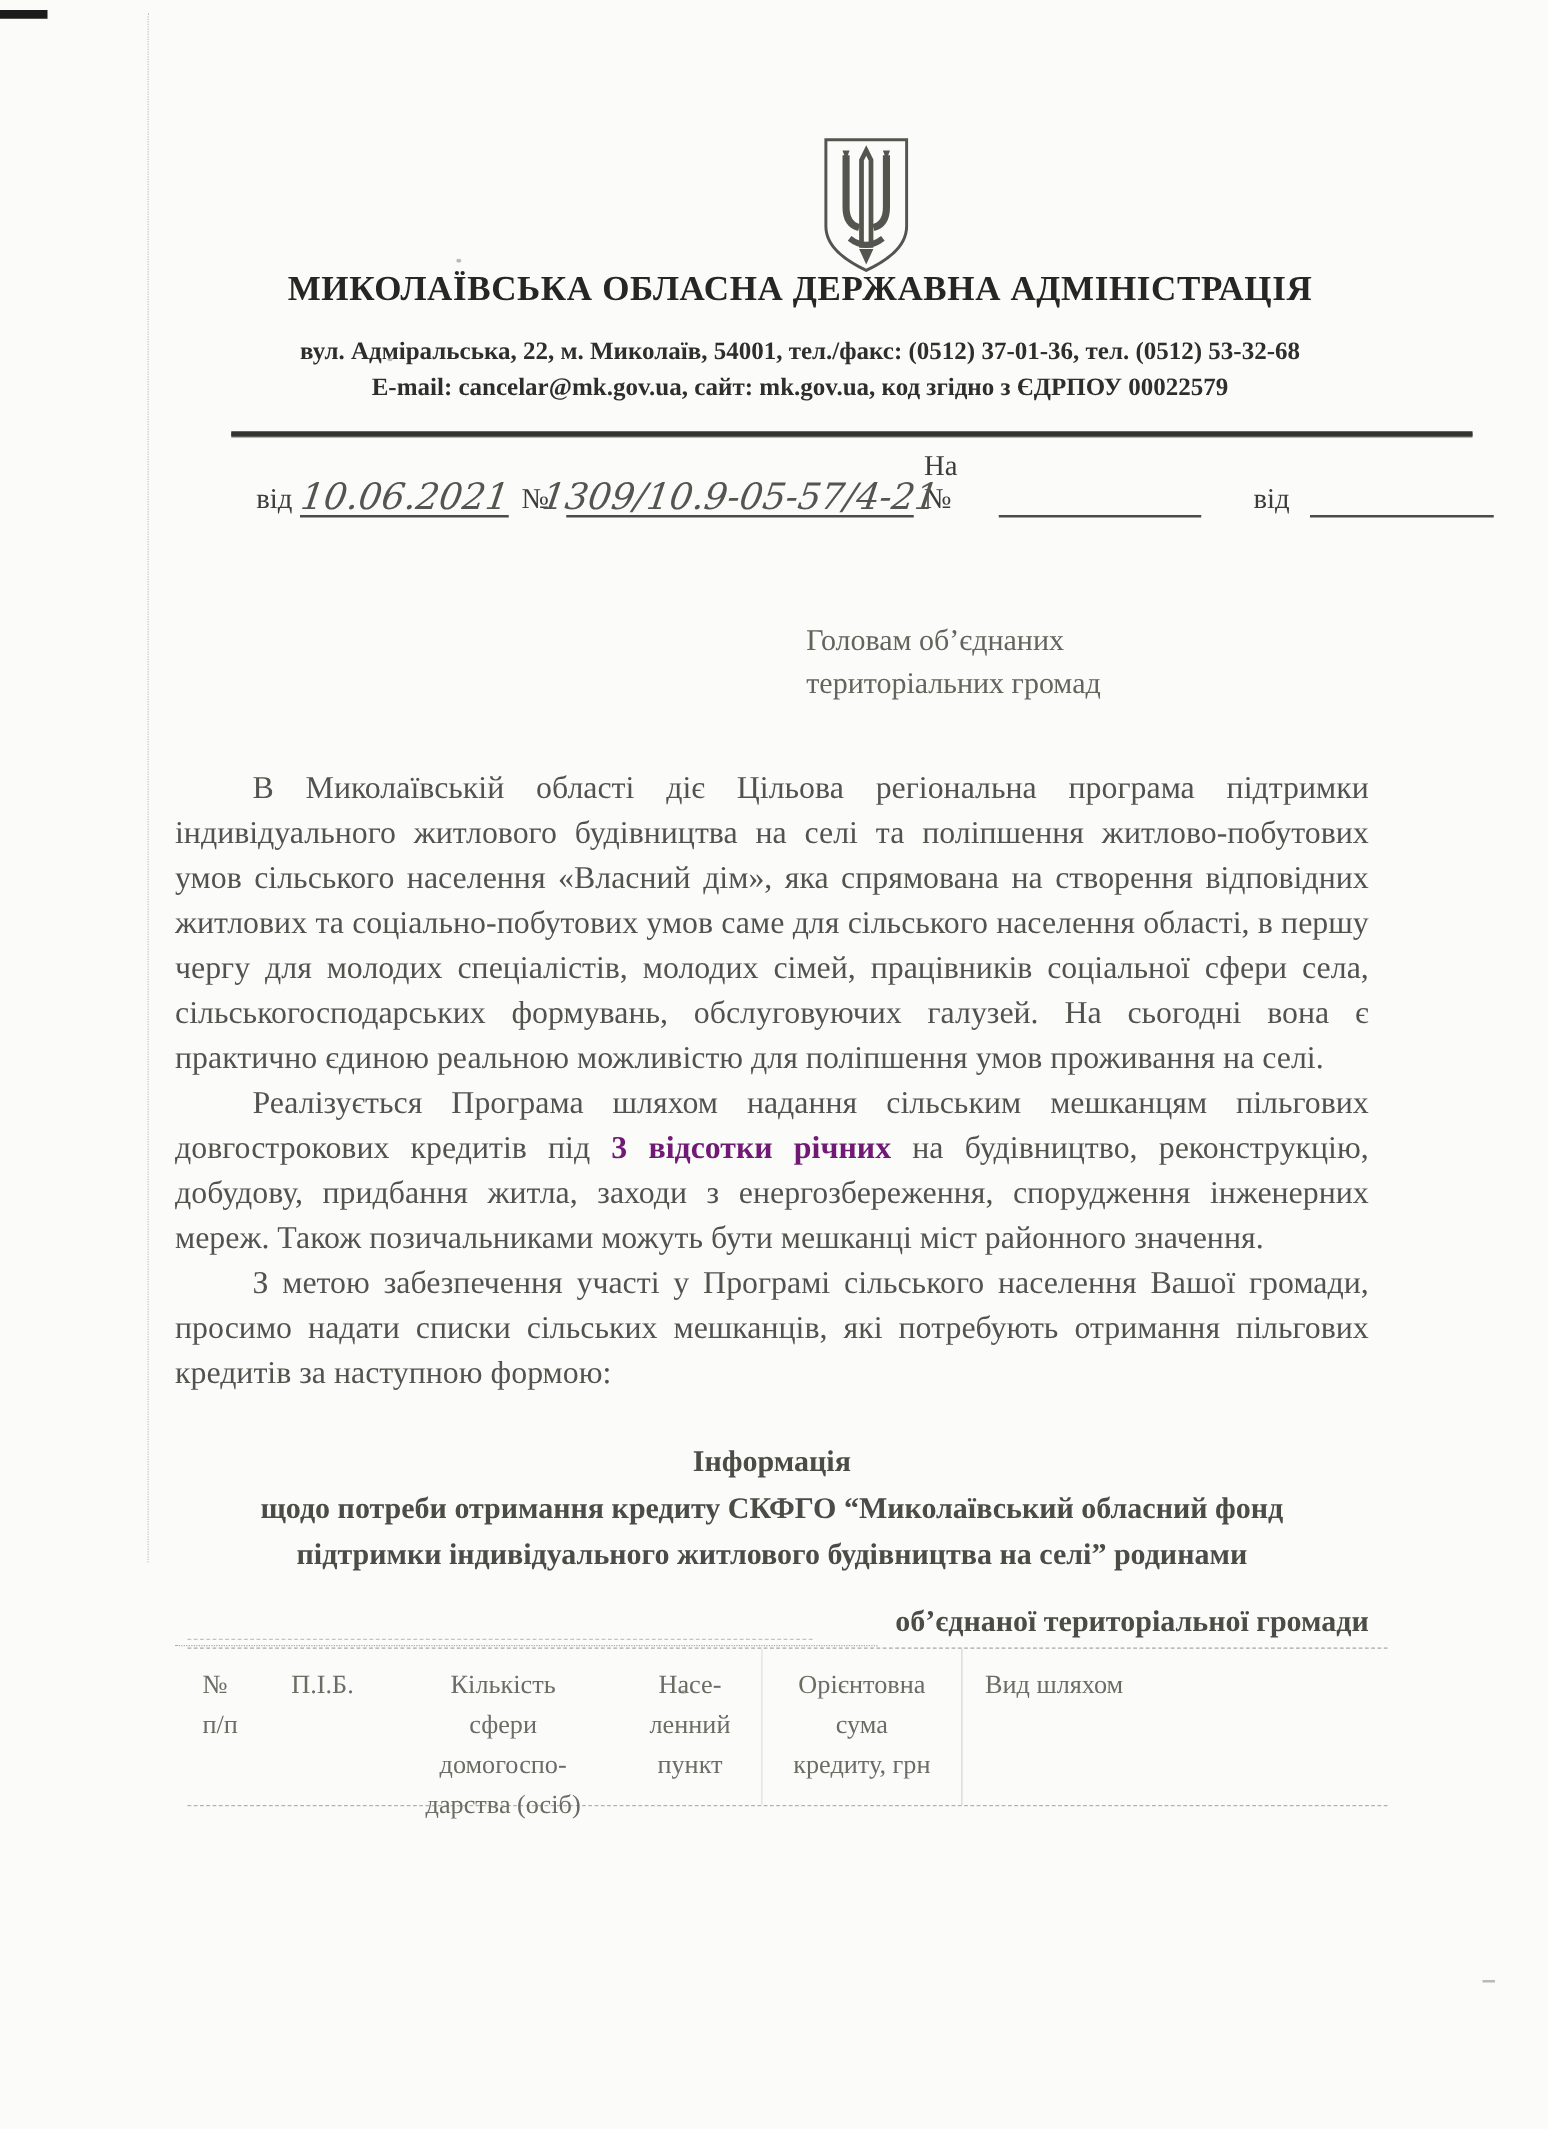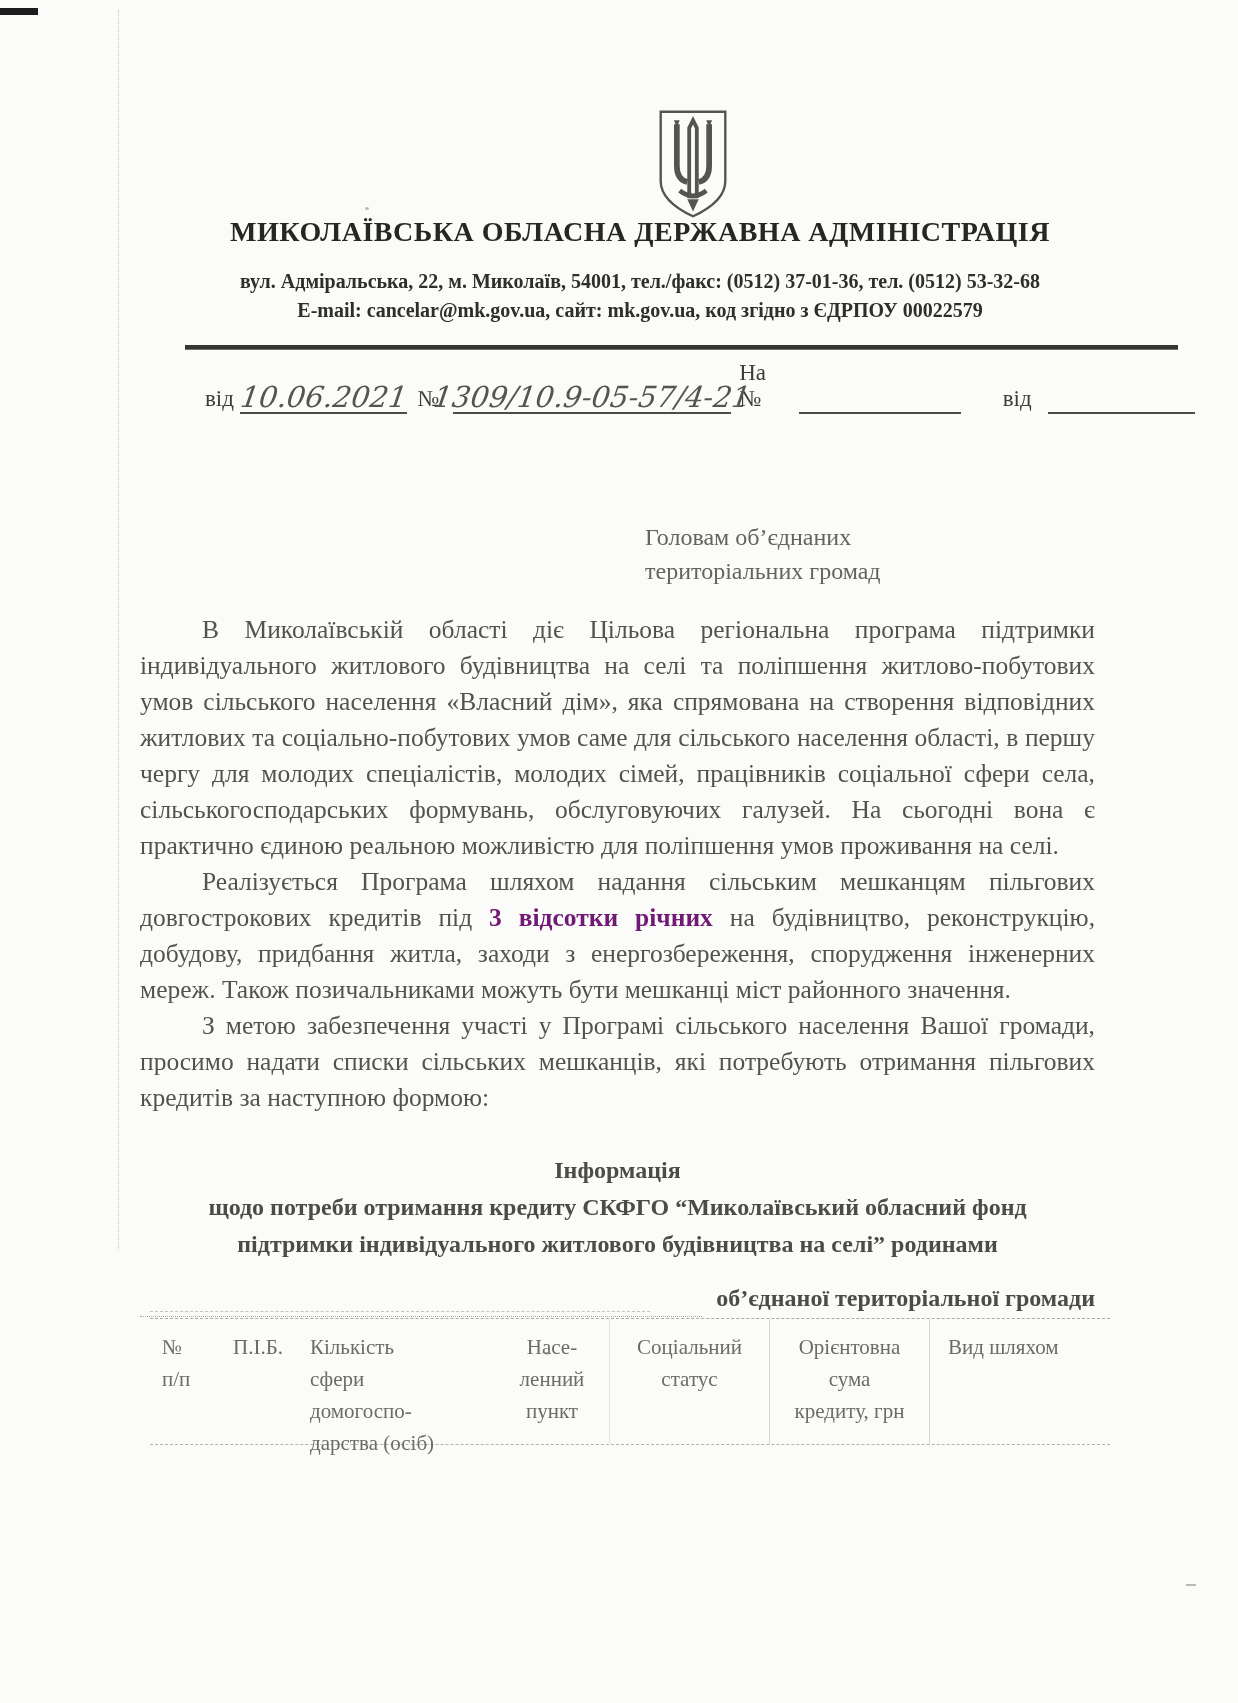--- a/index.html
+++ b/index.html
@@ -42,21 +42,21 @@
     font-size:29px;color:#55554f;transform:skewX(-8deg);
     white-space:nowrap;line-height:30px;
   }
   .u{border-bottom:2px solid #4c4c47;display:flex;align-items:flex-end;justify-content:center;height:42px;}
   .u.date{width:168px;margin-right:10px;}
   .u.number{width:278px;margin:0 8px;}
   .u.blank1{width:162px;margin-right:42px;}
   .u.blank2{width:148px;margin-left:10px;}
 
   
-  .addressee{position:absolute;left:645px;top:520px;font-size:24px;line-height:34px;color:#64645d;}
+  .addressee{position:absolute;left:645px;top:496px;font-size:24px;line-height:34px;color:#64645d;}
 
   
   .body-text{position:absolute;left:140px;top:612px;width:955px;
     font-size:25.5px;line-height:36px;color:#53534e;
     text-align:justify;}
   .body-text p{margin:0;text-indent:62px;}
   .body-text b{color:#701a75;margin-top:44px;}
 
   .info-head{position:absolute;left:140px;top:1152px;width:955px;
     font-weight:bold;font-size:24px;line-height:37px;color:#4c4c46;text-align:center;}
@@ -67,21 +67,21 @@
   
   .extra-dash{position:absolute;left:150px;top:1311px;width:500px;border-top:1px dashed #c4c4bc;}
   .list-table{position:absolute;left:150px;top:1318px;width:960px;height:127px;
     border-top:1px dashed #aaaaa2;border-bottom:1px dashed #b3b3aa;
     display:flex;box-sizing:border-box;
     font-size:21px;line-height:32px;color:#6c6c64;}
   .tcol{display:flex;flex-direction:column;padding-top:12px;box-sizing:border-box;}
   .tcol span{display:block;}
   .tcol.c1{width:55px;padding-left:12px;}
   .tcol.c2{width:105px;padding-left:28px;}
-  .tcol.c3{width:185px;}
+  .tcol.c3{width:185px;text-align:center;}
   .tcol.c4{width:115px;text-align:center;border-right:1px solid #e2e2da;}
   .tcol.c5{width:160px;text-align:center;border-right:1px solid #d8d8d0;}
   .tcol.c6{width:160px;text-align:center;border-right:1px solid #d8d8d0;}
   .tcol.c7{width:180px;padding-left:18px;}
 </style>
 </head>
 <body>
 
 <div class="page">
 
@@ -157,24 +157,20 @@
         <span>Кількість</span>
         <span>сфери</span>
         <span>домогоспо-</span>
         <span>дарства (осіб)</span>
       </div>
       <div class="tcol c4">
         <span>Насе-</span>
         <span>ленний</span>
         <span>пункт</span>
       </div>
-      <div class="tcol c5">
-        <span>Соціальний</span>
-        <span>статус</span>
-      </div>
       <div class="tcol c6">
         <span>Орієнтовна</span>
         <span>сума</span>
         <span>кредиту, грн</span>
       </div>
       <div class="tcol c7">
         <span>Вид шляхом</span>
       </div>
     </div>
 

